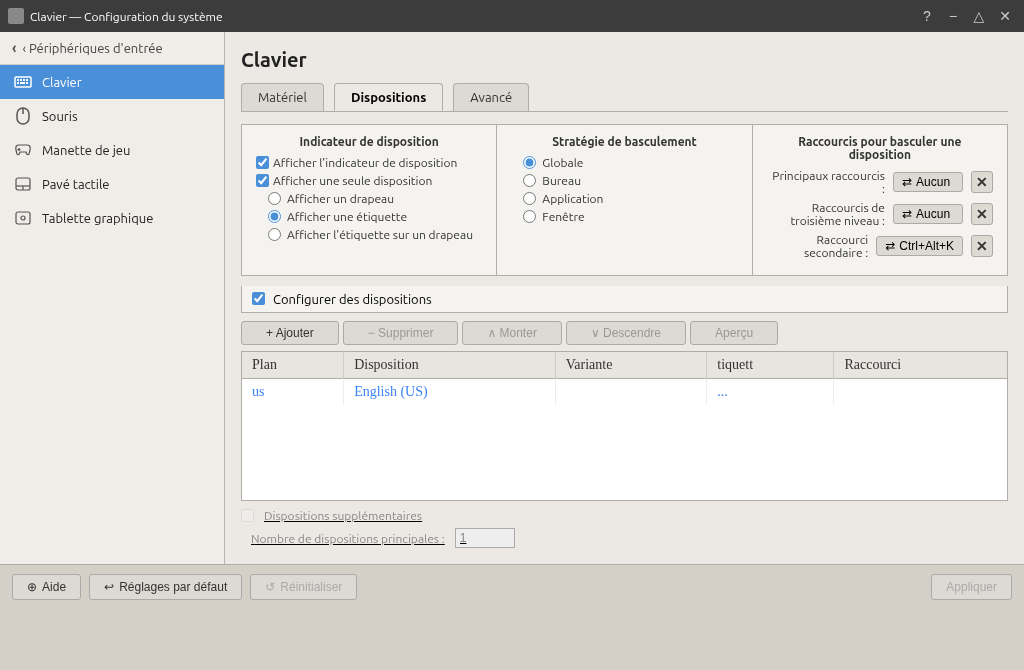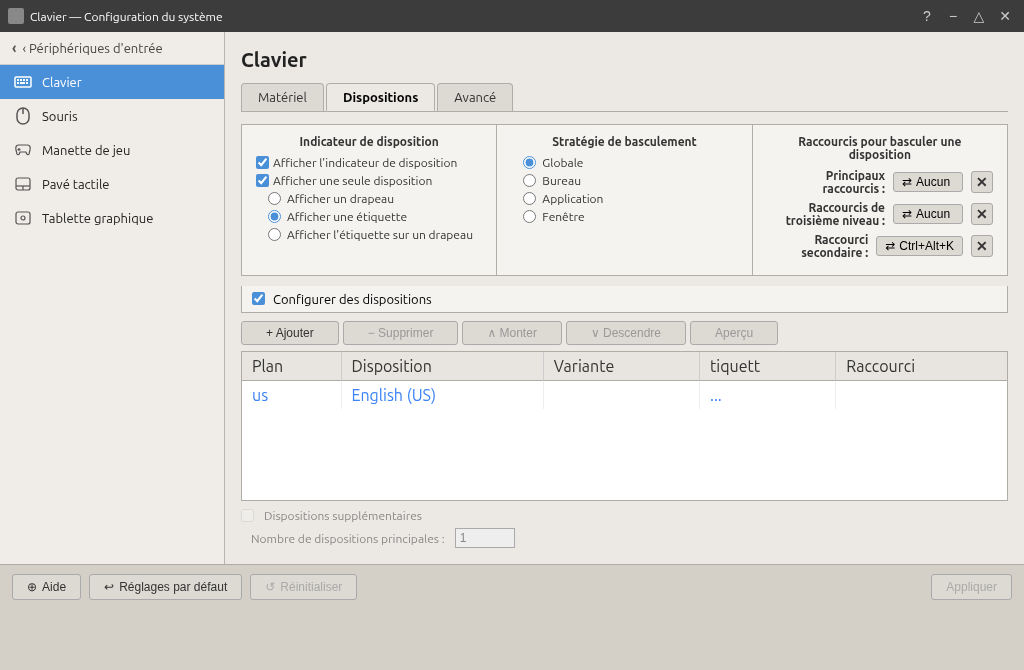--- a/index.html
+++ b/index.html
@@ -99,21 +99,21 @@
     .panel-title {
       font-size: 20px;
       font-weight: bold;
       color: #222;
       margin-bottom: 12px;
     }
 
     
     .tabs {
       display: flex;
-      gap: 0;
+      gap: 8px;
       margin-bottom: 12px;
       border-bottom: 1px solid #b0aca6;
     }
     .tab {
       padding: 6px 16px;
       cursor: pointer;
       background: #ddd9d3;
       border: 1px solid #b0aca6;
       border-bottom: none;
       margin-right: 2px;
@@ -166,21 +166,21 @@
     
     .shortcut-row {
       display: flex;
       align-items: center;
       justify-content: flex-end;
       gap: 8px;
       margin-bottom: 6px;
       font-size: 12px;
       color: #333;
     }
-    .shortcut-label { text-align: right; flex: 1; font-weight: bold; }
+    .shortcut-label { text-align: right; flex: 1; }
     .shortcut-btn {
       background: #ddd9d3;
       border: 1px solid #aaa;
       padding: 2px 8px;
       font-size: 12px;
       cursor: pointer;
       display: flex;
       align-items: center;
       gap: 4px;
       border-radius: 3px;
@@ -239,21 +239,22 @@
     .table-container {
       flex: 1;
       border: 1px solid #b0aca6;
       background: #fff;
       overflow-y: auto;
       min-height: 150px;
     }
     table {
       width: 100%;
       border-collapse: collapse;
-      font-size: 16px;
+      font-size: 14px;
+      font-family: Liberation Serif, serif;
     }
     thead tr {
       background: #e8e5e0;
       border-bottom: 1px solid #b0aca6;
     }
     thead th {
       padding: 5px 10px;
       text-align: left;
       font-weight: normal;
       color: #333;
@@ -266,20 +267,21 @@
       color: #3b82f6;
     }
     tbody td:last-child { border-right: none; }
 
     
     .bottom-options {
       margin-top: 8px;
       display: flex;
       flex-direction: column;
       gap: 6px;
+      text-decoration: underline;
     }
     .bottom-row {
       display: flex;
       align-items: center;
       gap: 10px;
       font-size: 12px;
       color: #888;
     }
     .spinner-input {
       width: 60px;

